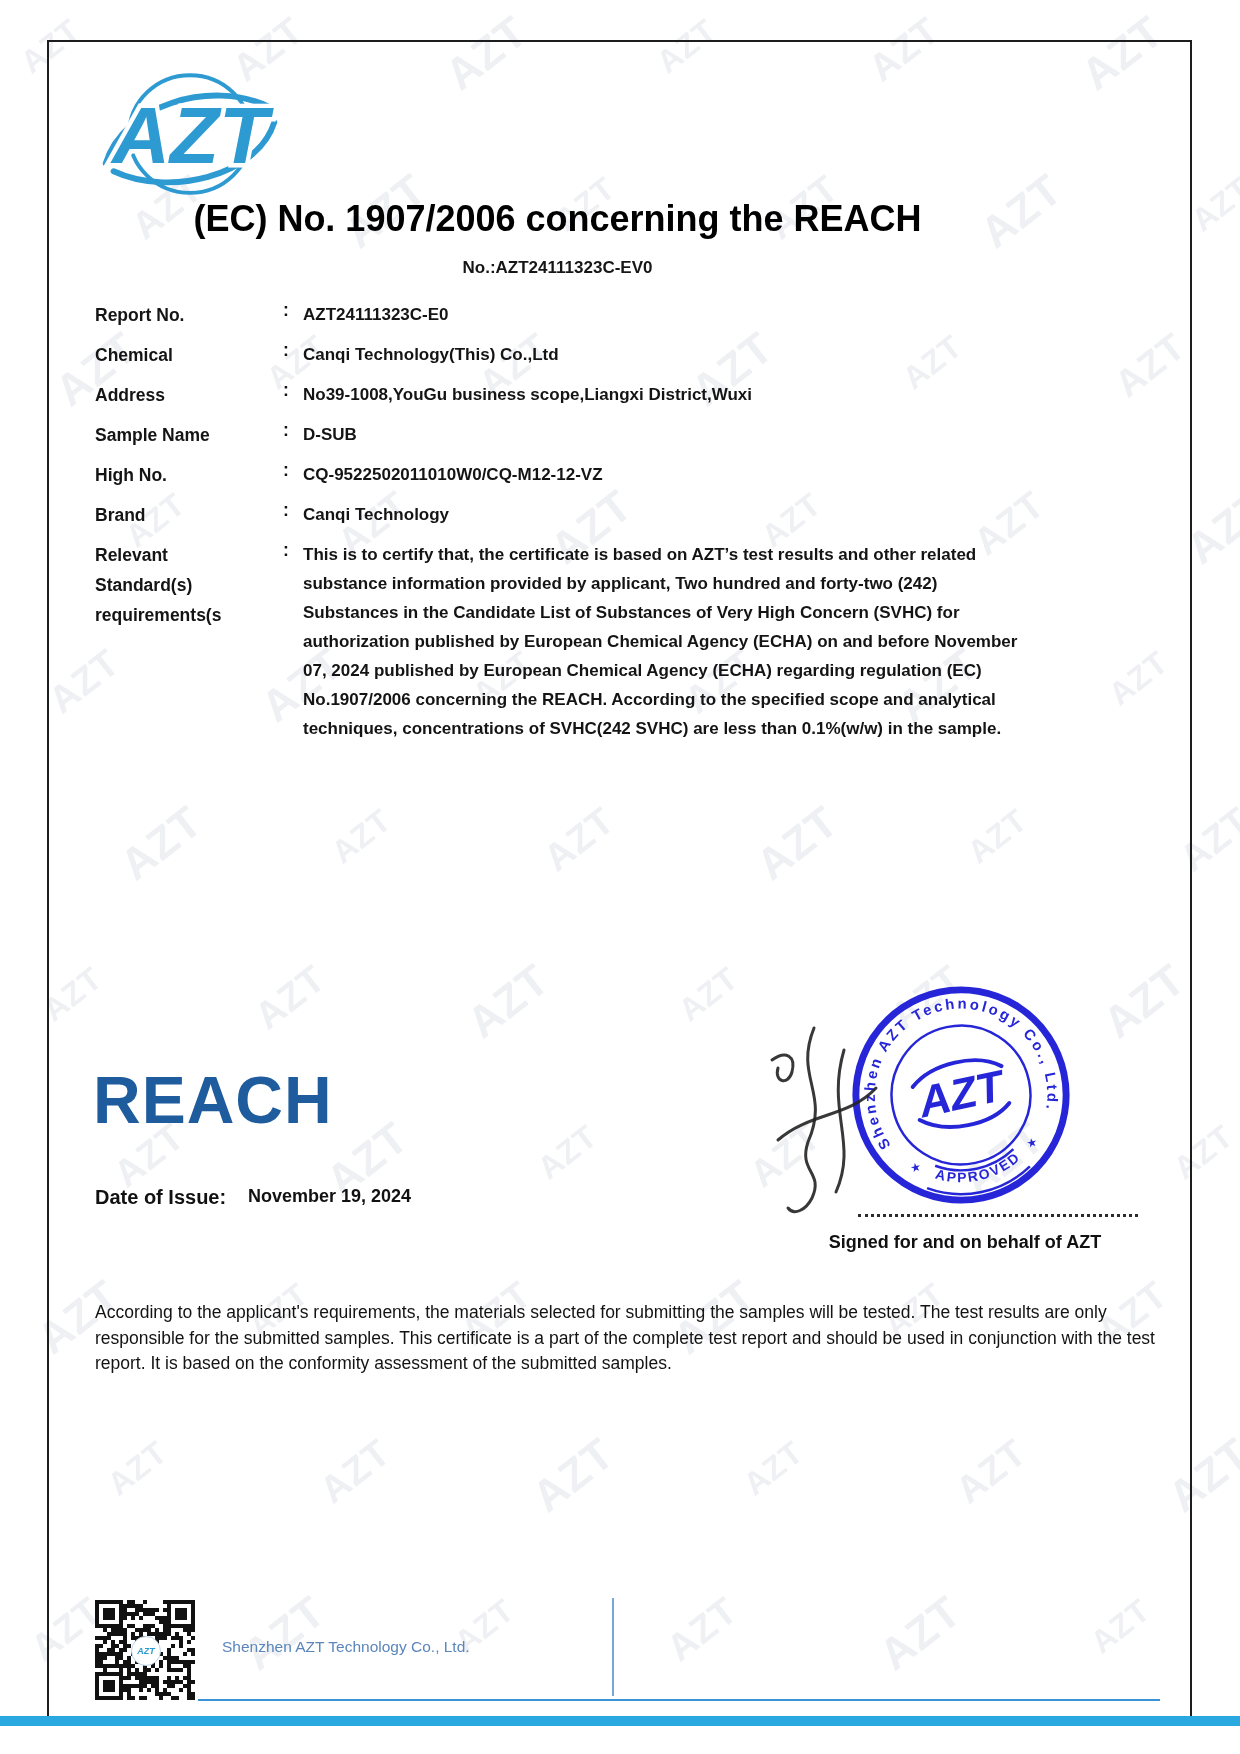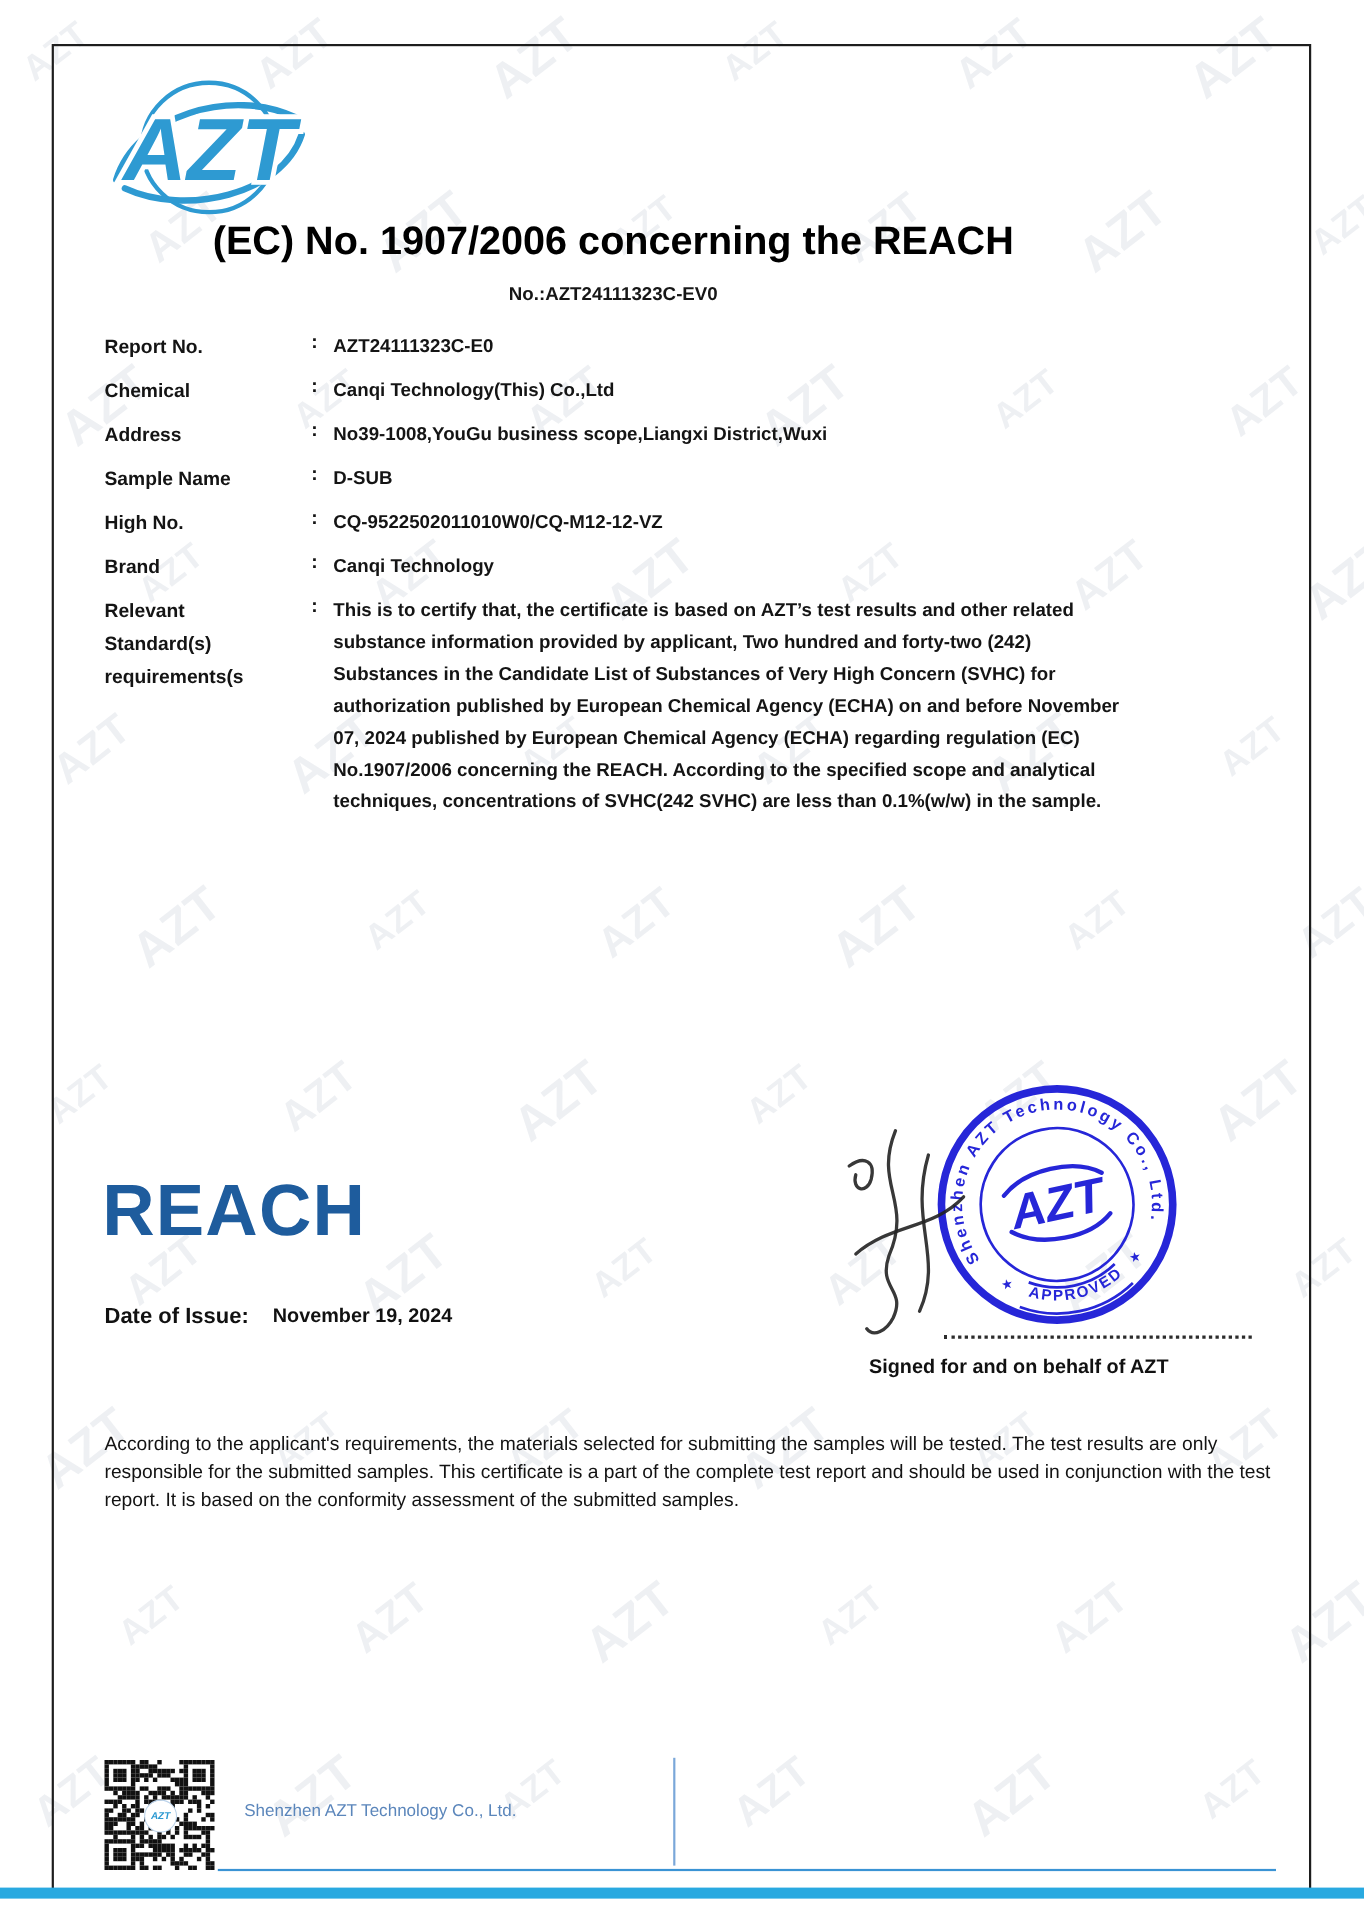--- a/index.html
+++ b/index.html
@@ -30,21 +30,21 @@
   .field-colon{position:absolute;left:188px;top:0;font-size:17.5px;font-weight:700;color:#141414;}
   .field-value{position:absolute;left:208px;top:0;width:716px;font-size:17px;font-weight:700;
       line-height:29px;color:#141414;}
   
   .reach-mark{position:absolute;left:93px;top:1062px;font-size:66px;font-weight:700;
       letter-spacing:1px;color:#1e5c9d;text-align:center;}
   .issue-label{position:absolute;left:95px;top:1186px;font-size:20px;font-weight:700;}
   .issue-value{position:absolute;left:248px;top:1186px;font-size:18px;font-weight:700;}
   .sign-dots{position:absolute;left:858px;top:1190px;width:280px;height:24px;
       border-bottom:3px dotted #2c2c2c;}
-  .signed-label{position:absolute;left:790px;top:1232px;width:350px;text-align:left;
+  .signed-label{position:absolute;left:790px;top:1232px;width:350px;text-align:center;
       font-size:18px;font-weight:700;}
   
   .stamp-wrap{position:absolute;left:842px;top:976px;width:238px;height:238px;}
   .st-ring-outer{fill:none;stroke:#2626d8;stroke-width:7;}
   .st-ring-inner{fill:none;stroke:#2626d8;stroke-width:2.5;}
   .st-ring-text{fill:#2626d8;font-size:15px;font-weight:700;letter-spacing:1px;}
   .st-banner-text{fill:#2626d8;font-size:14px;font-weight:700;}
   .st-star{fill:#2626d8;font-size:12px;text-anchor:middle;}
   .st-swoosh{fill:none;stroke:#2626d8;stroke-width:4;stroke-linecap:round;}
   .st-banner-arc{fill:none;stroke:#2626d8;stroke-width:2.5;}

